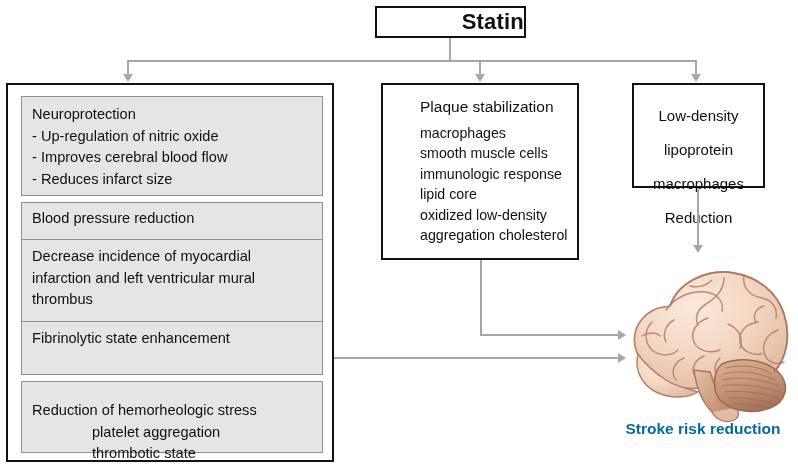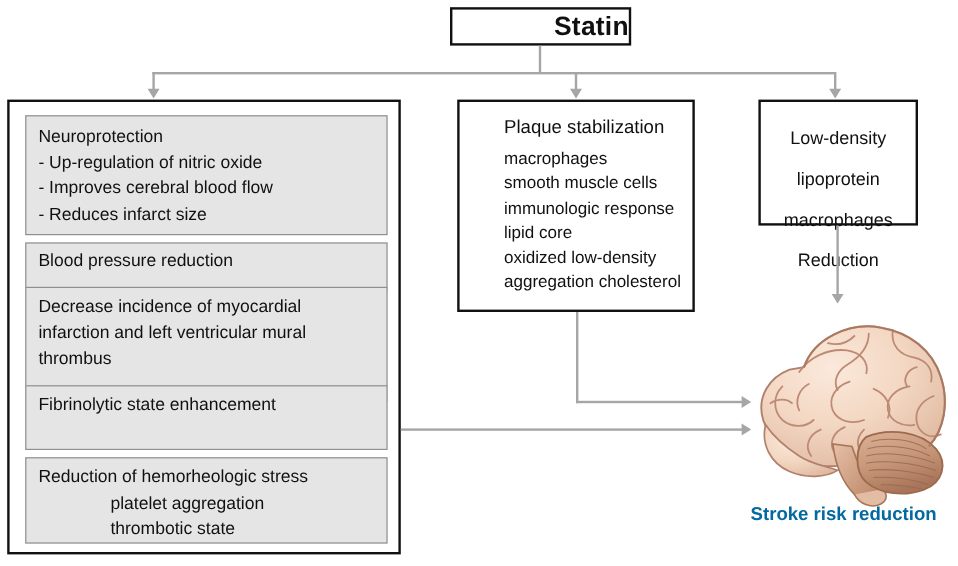--- a/index.html
+++ b/index.html
@@ -28,21 +28,21 @@
 
   
   #left-container{left:6px;top:83px;width:328px;height:379px;}
   .lbox{position:absolute;box-sizing:border-box;border:1px solid #8f8f8f;background:#e5e5e5;
         left:13px;width:302px;}
   .lbox p{margin:0;font-size:14.6px;line-height:21.5px;}
   #lbox-neuro{top:11px;height:100px;padding:7px 0 0 10px;}
   #lbox-bp{top:117px;height:42px;padding:5px 0 12px 10px;}
   #lbox-mi{top:154px;height:96px;padding:6px 0 0 10px;}
   #lbox-endo{top:236px;height:54px;padding:6px 0 0 10px;}
-  #lbox-hemo{top:296px;height:72px;padding:6px 0 0 10px;}
+  #lbox-hemo{top:296px;height:72px;padding:18px 0 0 10px;}
   #lbox-hemo p{text-align:left;}
   #lbox-hemo p.ind{padding-left:60px;}
 
   
   #plaque-box{left:381px;top:83px;width:198px;height:177px;padding:10px 0 0 14px;}
   #plaque-box .hd{font-size:15.5px;line-height:24px;margin:0 0 4px 0;}
   #plaque-box p{margin:0;font-size:14.2px;line-height:20.4px;padding-left:23px;}
 
   
   #ldl-box{left:632px;top:83px;width:133px;height:105px;padding:8px 0 0 0;}

